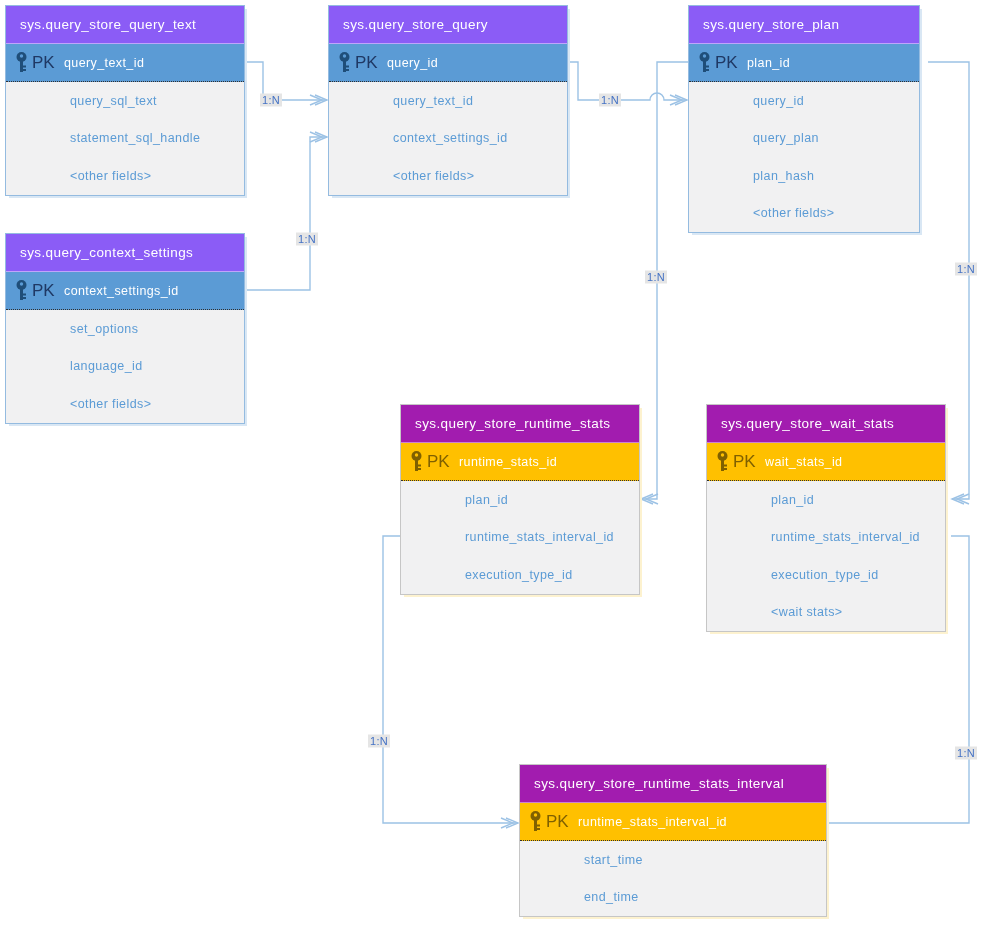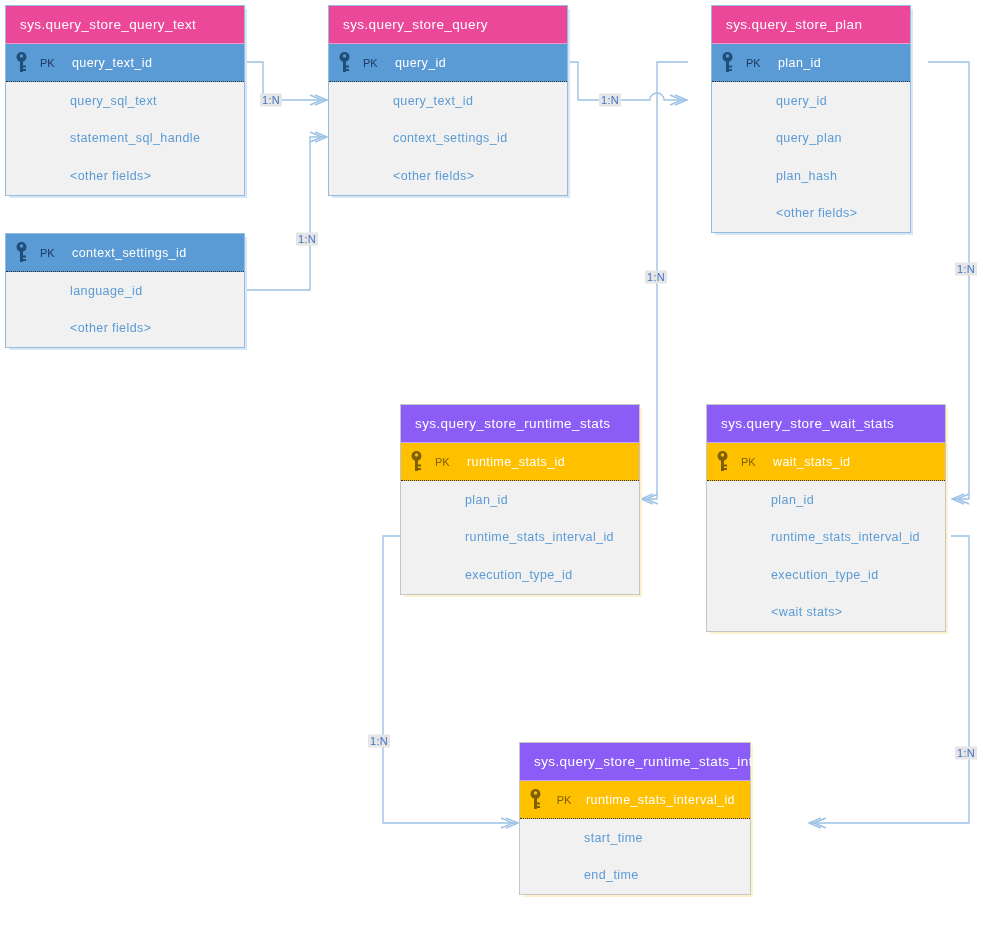--- a/index.html
+++ b/index.html
@@ -8,33 +8,33 @@
   #wires { position:absolute; left:0; top:0; z-index:1; }
   #wires path { fill:none; stroke:#9CC2E5; stroke-width:1.4; }
 
   .entity { position:absolute; z-index:2; background:#F1F1F2; box-sizing:border-box; }
   .entity.blue   { border:1px solid #94BBE0; box-shadow:3px 3px 0 -1px #D9E7F4; }
   .entity.orange { border:1px solid #C6C6C6; box-shadow:3px 3px 0 -1px #FDF2CF; }
 
   .entity-title { height:38px; box-sizing:border-box; display:flex; align-items:center;
                   padding-left:14px; color:#ffffff; font-size:13.5px; letter-spacing:.4px;
                   border-bottom:1px solid rgba(255,255,255,.45); }
-  .blue  .entity-title { background:#ec4899; }
-  .orange .entity-title { background:#8b5cf6; }
+  .blue  .entity-title { background:#8b5cf6; }
+  .orange .entity-title { background:#a21caf; }
 
   .pk-row { height:38px; box-sizing:border-box; display:flex; align-items:center;
             border-bottom:1px dotted #303030; }
   .blue  .pk-row { background:#5B9BD5; }
   .orange .pk-row { background:#FFC000; }
 
   .key-icon { width:13px; height:21px; margin-left:9px; flex:none; }
   .blue  .key-body { fill:#1F4E79; } .blue  .key-hole { fill:#5B9BD5; }
   .orange .key-body { fill:#7F6000; } .orange .key-hole { fill:#FFC000; }
 
-  .pk-tag  { font-size:11px; width:20px; margin-left:12px; flex:none; }
+  .pk-tag  { font-size:17px; width:20px; margin-left:4px; flex:none; }
   .blue  .pk-tag { color:#1F3864; }
   .orange .pk-tag { color:#7F6000; }
   .pk-name { color:#ffffff; font-size:12.5px; letter-spacing:.4px; margin-left:12px; white-space:nowrap; }
 
   .field-row { height:37.5px; box-sizing:border-box; display:flex; align-items:center; padding-left:64px; }
   .field-name { color:#5B9BD5; font-size:12.5px; letter-spacing:.4px; white-space:nowrap; }
 
   .conn-label { position:absolute; transform:translate(-50%,-50%); background:#e5e5e5;
                 color:#4472C4; font-size:11px; line-height:13px; padding:0 2px; z-index:3;
                 letter-spacing:.3px; white-space:nowrap; }
@@ -98,21 +98,21 @@
       <div class="field-row">
         <span class="field-name">query_text_id</span>
       </div>
       <div class="field-row">
         <span class="field-name">context_settings_id</span>
       </div>
       <div class="field-row">
         <span class="field-name">&lt;other fields&gt;</span>
       </div>
     </div>
-    <div class="entity blue" style="left: 711px; top: 5px; width: 200px;">
+    <div class="entity blue" style="left: 688px; top: 5px; width: 232px;">
       <div class="entity-title">sys.query_store_plan</div>
       <div class="pk-row">
         <svg class="key-icon" viewBox="0 0 13 21">
           <circle class="key-body" cx="6.5" cy="5" r="5"></circle>
           <rect class="key-body" x="5" y="8" width="3" height="12"></rect>
           <rect class="key-body" x="8" y="13.5" width="3" height="2"></rect>
           <rect class="key-body" x="8" y="17" width="3" height="2"></rect>
           <circle class="key-hole" cx="6.5" cy="4" r="1.7"></circle>
         </svg>
         <span class="pk-tag">PK</span>
@@ -125,30 +125,34 @@
         <span class="field-name">query_plan</span>
       </div>
       <div class="field-row">
         <span class="field-name">plan_hash</span>
       </div>
       <div class="field-row">
         <span class="field-name">&lt;other fields&gt;</span>
       </div>
     </div>
     <div class="entity blue" style="left: 5px; top: 233px; width: 240px;">
+      <div class="entity-title">sys.query_context_settings</div>
       <div class="pk-row">
         <svg class="key-icon" viewBox="0 0 13 21">
           <circle class="key-body" cx="6.5" cy="5" r="5"></circle>
           <rect class="key-body" x="5" y="8" width="3" height="12"></rect>
           <rect class="key-body" x="8" y="13.5" width="3" height="2"></rect>
           <rect class="key-body" x="8" y="17" width="3" height="2"></rect>
           <circle class="key-hole" cx="6.5" cy="4" r="1.7"></circle>
         </svg>
         <span class="pk-tag">PK</span>
         <span class="pk-name">context_settings_id</span>
+      </div>
+      <div class="field-row">
+        <span class="field-name">set_options</span>
       </div>
       <div class="field-row">
         <span class="field-name">language_id</span>
       </div>
       <div class="field-row">
         <span class="field-name">&lt;other fields&gt;</span>
       </div>
     </div>
     <div class="entity orange" style="left: 400px; top: 404px; width: 240px;">
       <div class="entity-title">sys.query_store_runtime_stats</div>
@@ -192,21 +196,21 @@
       <div class="field-row">
         <span class="field-name">runtime_stats_interval_id</span>
       </div>
       <div class="field-row">
         <span class="field-name">execution_type_id</span>
       </div>
       <div class="field-row">
         <span class="field-name">&lt;wait stats&gt;</span>
       </div>
     </div>
-    <div class="entity orange" style="left: 519px; top: 742px; width: 232px; text-align: center;">
+    <div class="entity orange" style="left: 519px; top: 764px; width: 308px; text-align: center;">
       <div class="entity-title">sys.query_store_runtime_stats_interval</div>
       <div class="pk-row">
         <svg class="key-icon" viewBox="0 0 13 21">
           <circle class="key-body" cx="6.5" cy="5" r="5"></circle>
           <rect class="key-body" x="5" y="8" width="3" height="12"></rect>
           <rect class="key-body" x="8" y="13.5" width="3" height="2"></rect>
           <rect class="key-body" x="8" y="17" width="3" height="2"></rect>
           <circle class="key-hole" cx="6.5" cy="4" r="1.7"></circle>
         </svg>
         <span class="pk-tag">PK</span>

